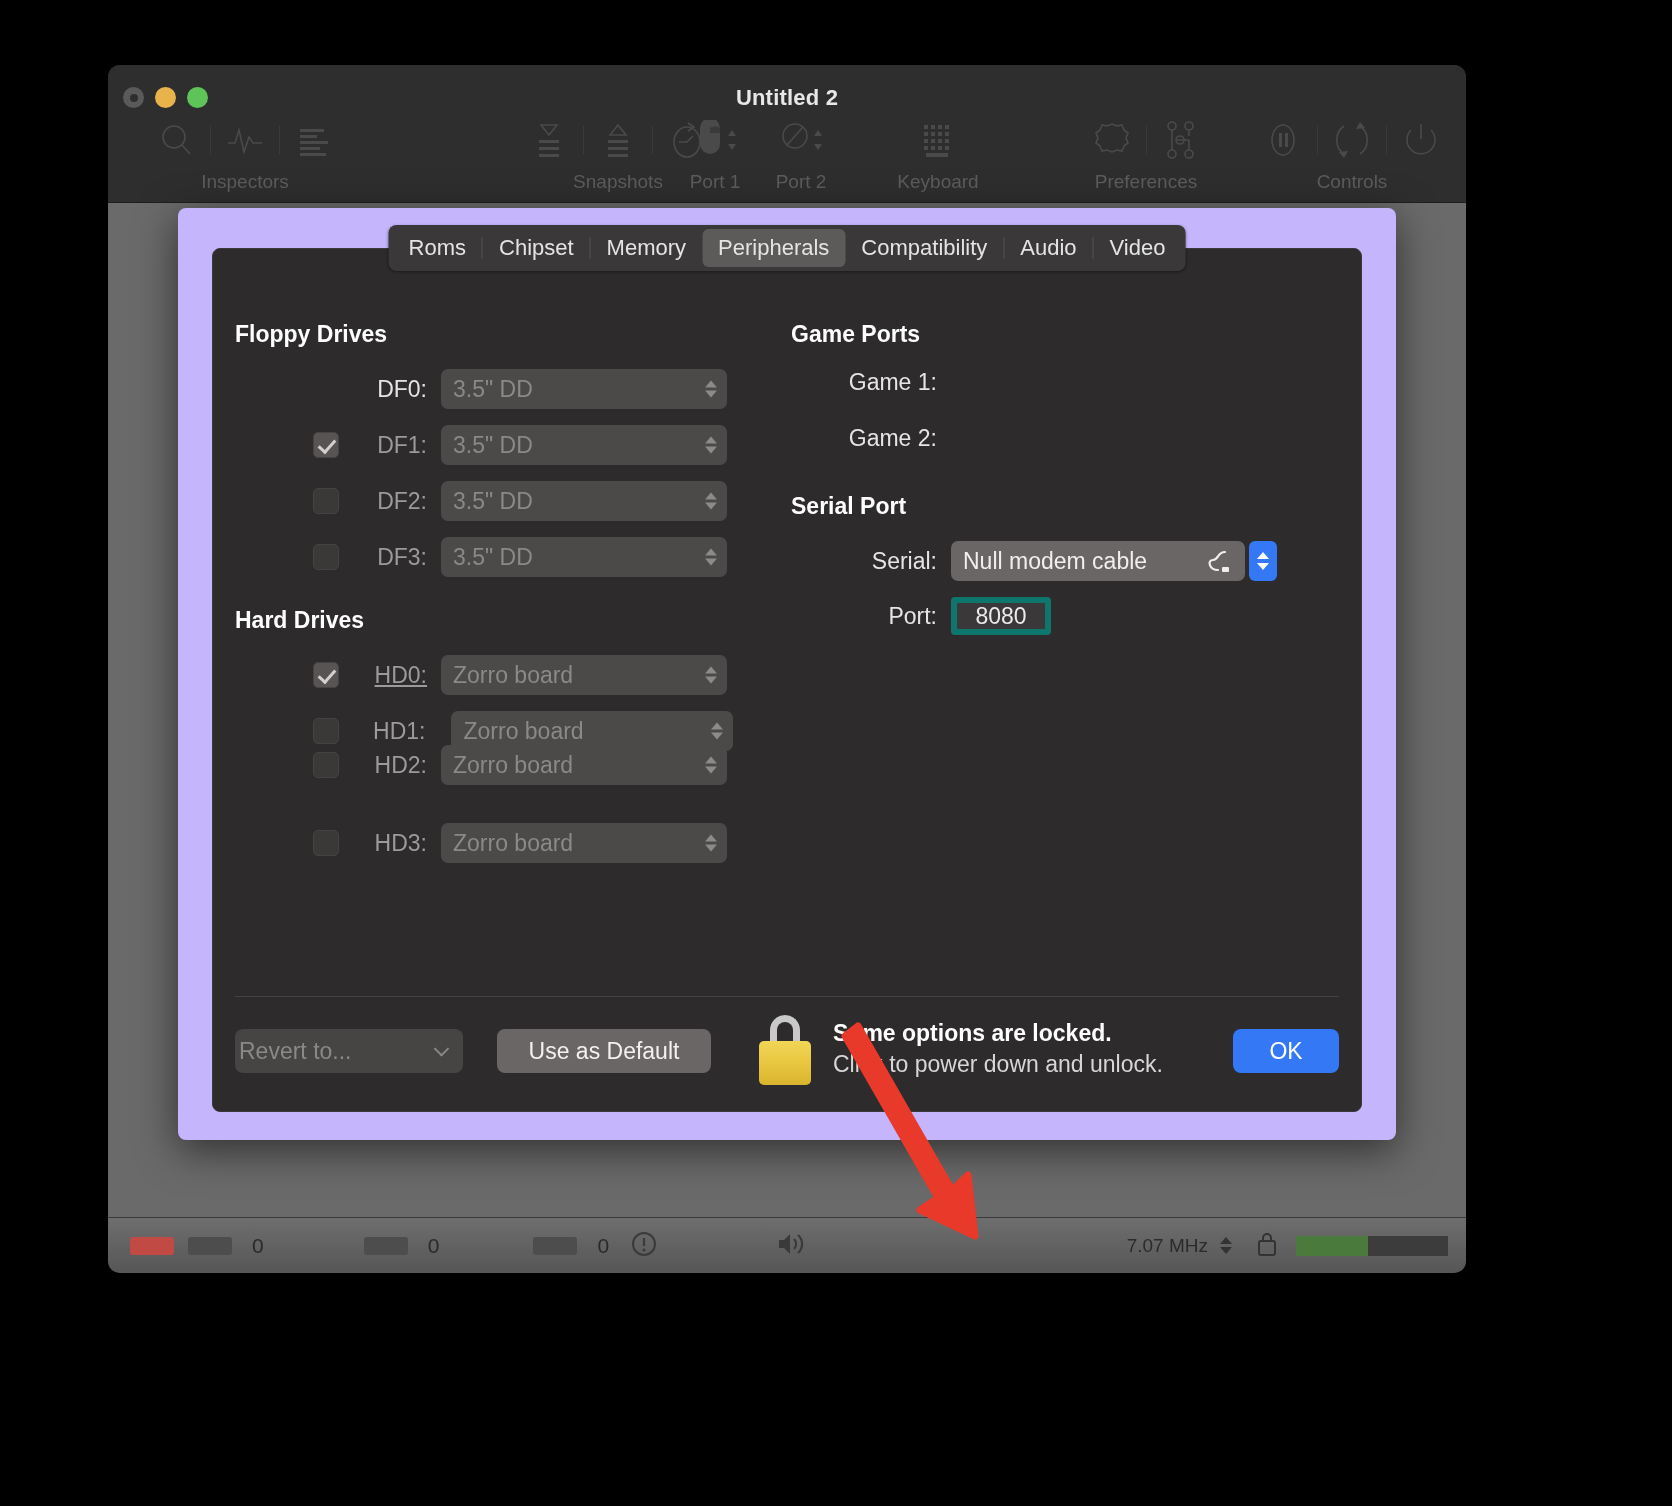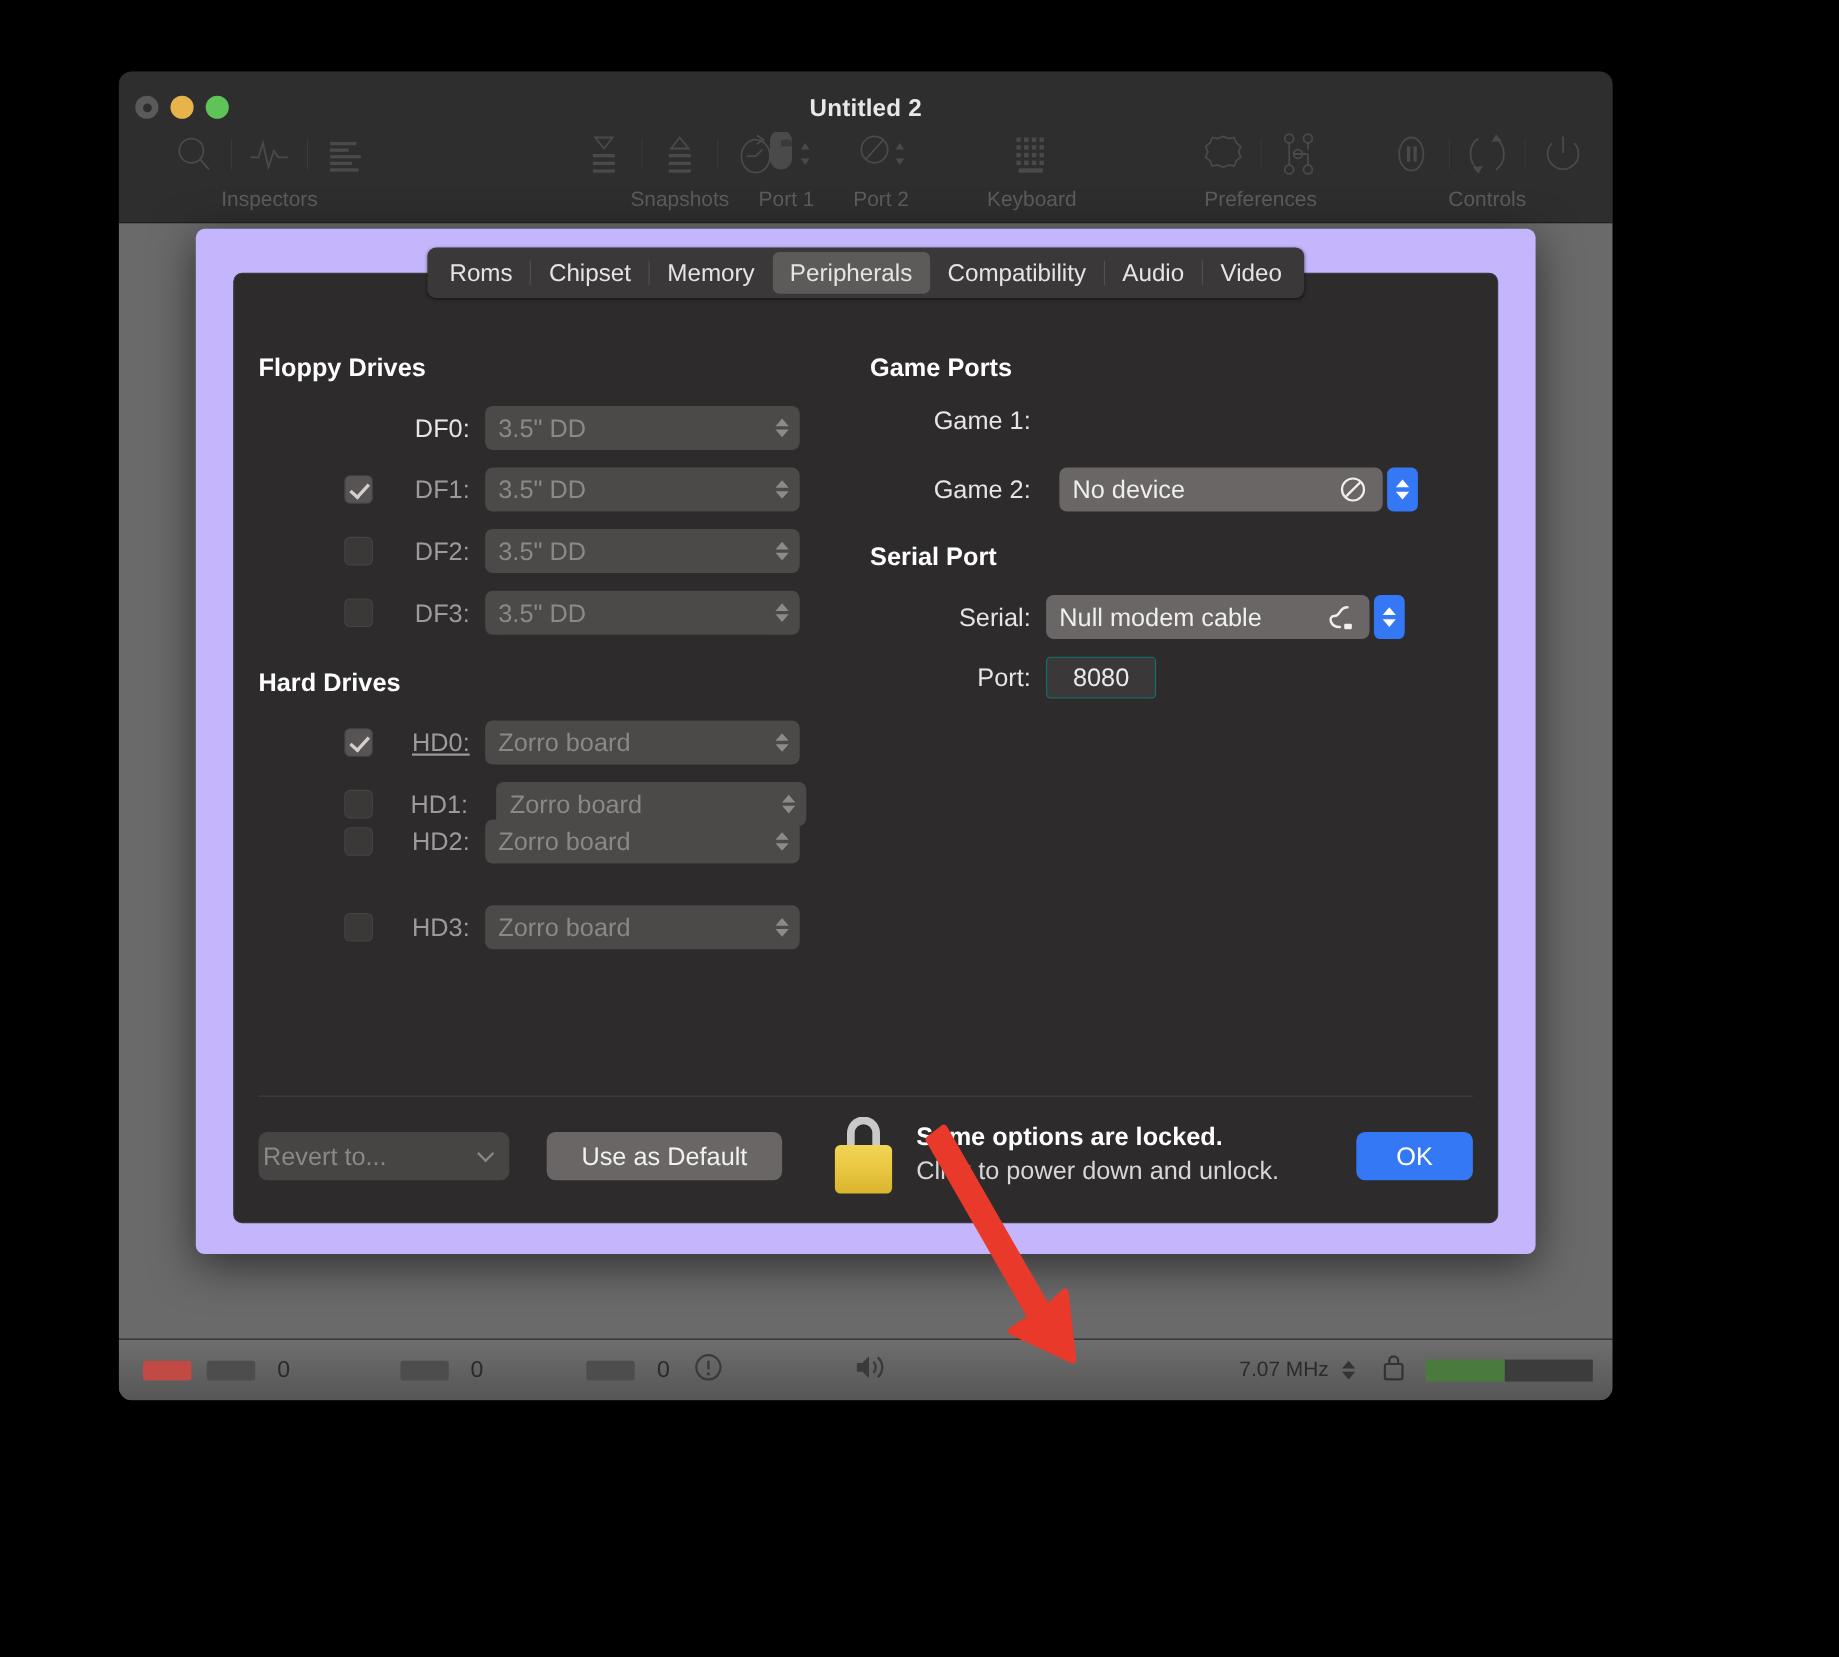--- a/index.html
+++ b/index.html
@@ -186,21 +186,21 @@
 
   .popup-icon {
     position: absolute; right: 14px; top: 50%; transform: translateY(-50%);
     width: 26px; height: 26px;
   }
 
   
   .num-field {
     height: 38px;
     background: #3a3838;
-    border: 1px solid #0f766e;
+    border: 6px solid #0f766e;
     border-radius: 4px;
     display: flex; align-items: center; justify-content: center;
     color: #eceaea;
     font-size: 23px;
     padding: 0 16px;
   }
 
   
   #footer-sep {
     position: absolute; left: 22px; right: 22px; bottom: 114px;
@@ -592,33 +592,20 @@
       </div>
 
       <div class="section-title" style="left:578px; top:72px;">Game Ports</div>
 
       <div class="row" style="left:600px; top:120px;">
         <div class="row-label bright" style="width:124px; margin-right:14px;">Game 1:</div>
       </div>
 
       <div class="row" style="left:600px; top:176px;gap:12px;">
         <div class="row-label bright" style="width:124px; margin-right:14px;">Game 2:</div>
-        <div class="popup enabled" style="width:294px;">
-          <span>No device</span>
-          <span class="popup-icon">
-            <svg width="26" height="26" viewBox="0 0 26 26">
-              <circle cx="13" cy="13" r="10" fill="none" stroke="#f0eeee" stroke-width="2"></circle>
-              <line x1="6.5" y1="19.5" x2="19.5" y2="6.5" stroke="#f0eeee" stroke-width="2"></line>
-            </svg>
-          </span>
-          <span class="stepper">
-              <i class="su"></i>
-              <i class="sd"></i>
-            </span>
-        </div>
       </div>
 
       <div class="section-title" style="left:578px; top:244px;">Serial Port</div>
 
       <div class="row" style="left:600px; top:292px;">
         <div class="row-label bright" style="width:124px; margin-right:14px;">Serial:</div>
         <div class="popup enabled" style="width:294px;">
           <span>Null modem cable</span>
           <span class="popup-icon">
             <svg width="26" height="26" viewBox="0 0 26 26">

